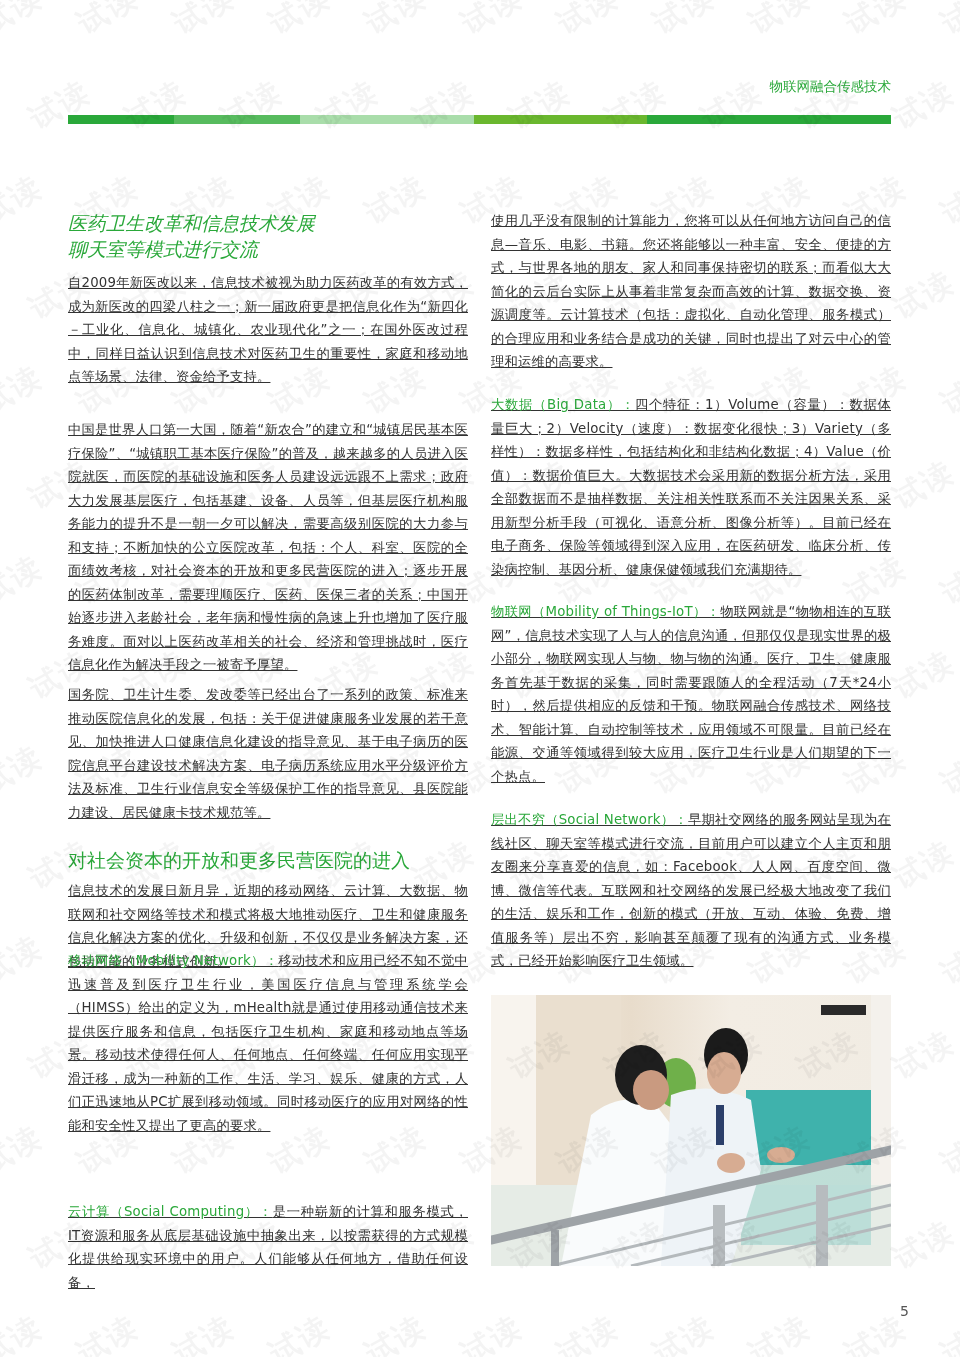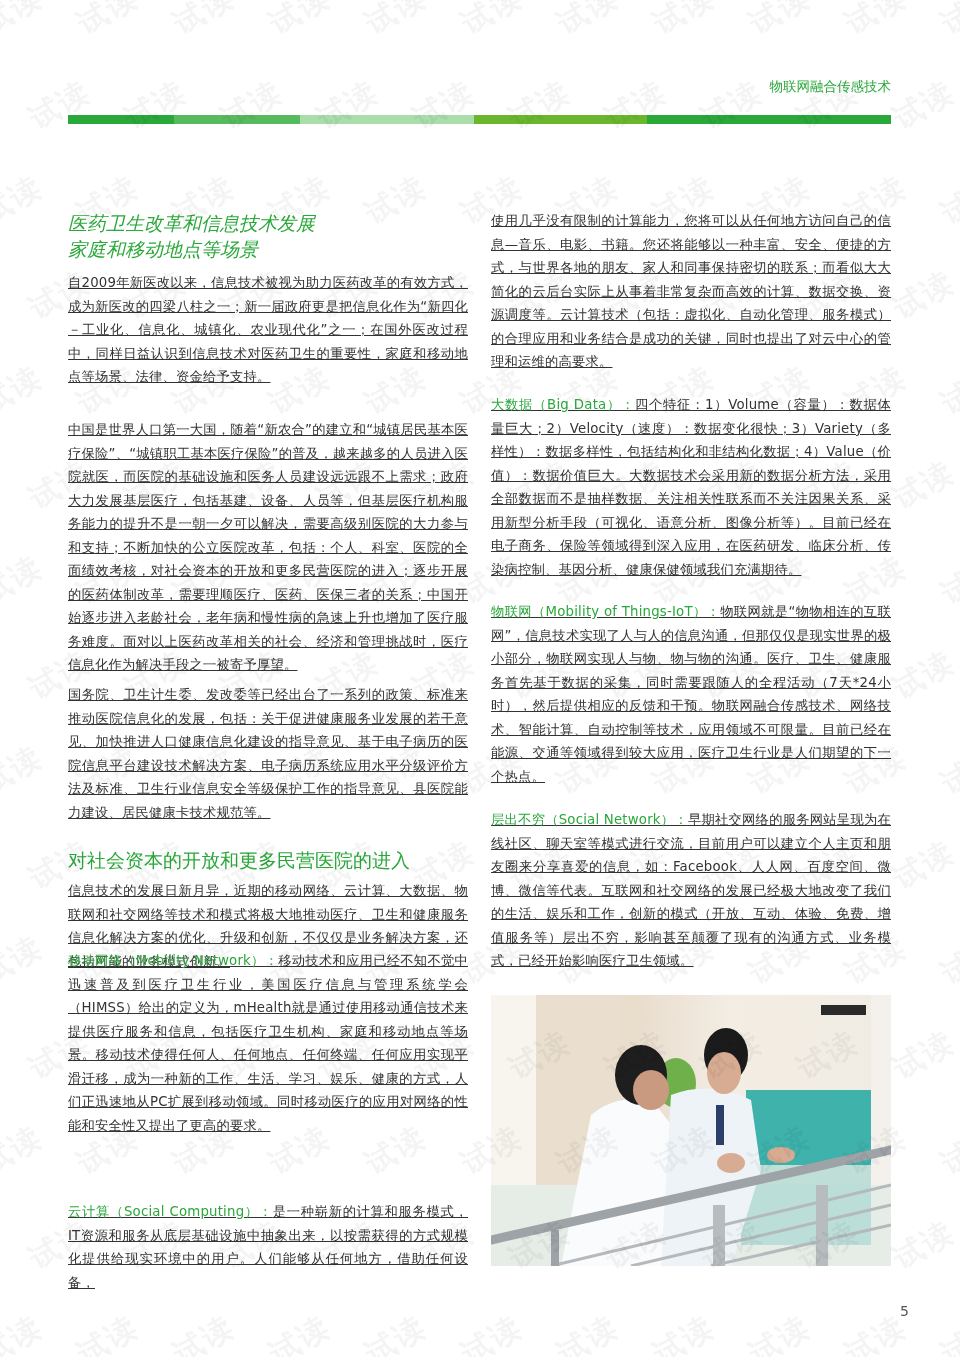--- a/index.html
+++ b/index.html
@@ -202,21 +202,21 @@
 <div class="color-bar" id="colorbar">
     <span style="background: rgb(42, 168, 58); width: 106px;"></span>
     <span style="background: rgb(87, 187, 94); width: 126px;"></span>
     <span style="background: rgb(169, 221, 170); width: 174px;"></span>
     <span style="background: rgb(106, 183, 46); width: 173px;"></span>
     <span style="background: rgb(42, 168, 58); width: 244px;"></span>
   </div>
 
 <h2 class="heading" style="left:68px; top:210px;font-style:italic;">
   <span>医药卫生改革和信息技术发展</span><br>
-  <span>家庭和移动地点等场景</span>
+  <span>聊天室等模式进行交流</span>
 </h2>
 
 <p class="para" style="left:68px; top:271px; width:400px;">自2009年新医改以来，信息技术被视为助力医药改革的有效方式，成为新医改的四梁八柱之一；新一届政府更是把信息化作为“新四化－工业化、信息化、城镇化、农业现代化”之一；在国外医改过程中，同样日益认识到信息技术对医药卫生的重要性，家庭和移动地点等场景、法律、资金给予支持。</p>
 <p class="para" style="left:68px; top:418px; width:400px;">中国是世界人口第一大国，随着“新农合”的建立和“城镇居民基本医疗保险”、“城镇职工基本医疗保险”的普及，越来越多的人员进入医院就医，而医院的基础设施和医务人员建设远远跟不上需求；政府大力发展基层医疗，包括基建、设备、人员等，但基层医疗机构服务能力的提升不是一朝一夕可以解决，需要高级别医院的大力参与和支持；不断加快的公立医院改革，包括：个人、科室、医院的全面绩效考核，对社会资本的开放和更多民营医院的进入；逐步开展的医药体制改革，需要理顺医疗、医药、医保三者的关系；中国开始逐步进入老龄社会，老年病和慢性病的急速上升也增加了医疗服务难度。面对以上医药改革相关的社会、经济和管理挑战时，医疗信息化作为解决手段之一被寄予厚望。</p>
 <p class="para" style="left:68px; top:683px; width:400px;">国务院、卫生计生委、发改委等已经出台了一系列的政策、标准来推动医院信息化的发展，包括：关于促进健康服务业发展的若干意见、加快推进人口健康信息化建设的指导意见、基于电子病历的医院信息平台建设技术解决方案、电子病历系统应用水平分级评价方法及标准、卫生行业信息安全等级保护工作的指导意见、县医院能力建设、居民健康卡技术规范等。</p>
 
 <h2 class="heading" style="left:68px; top:847px;">对社会资本的开放和更多民营医院的进入</h2>
 
 <p class="para" style="left:68px; top:879px; width:400px;">信息技术的发展日新月异，近期的移动网络、云计算、大数据、物联网和社交网络等技术和模式将极大地推动医疗、卫生和健康服务信息化解决方案的优化、升级和创新，不仅仅是业务解决方案，还包括可能的业务模式创新。</p>
 

